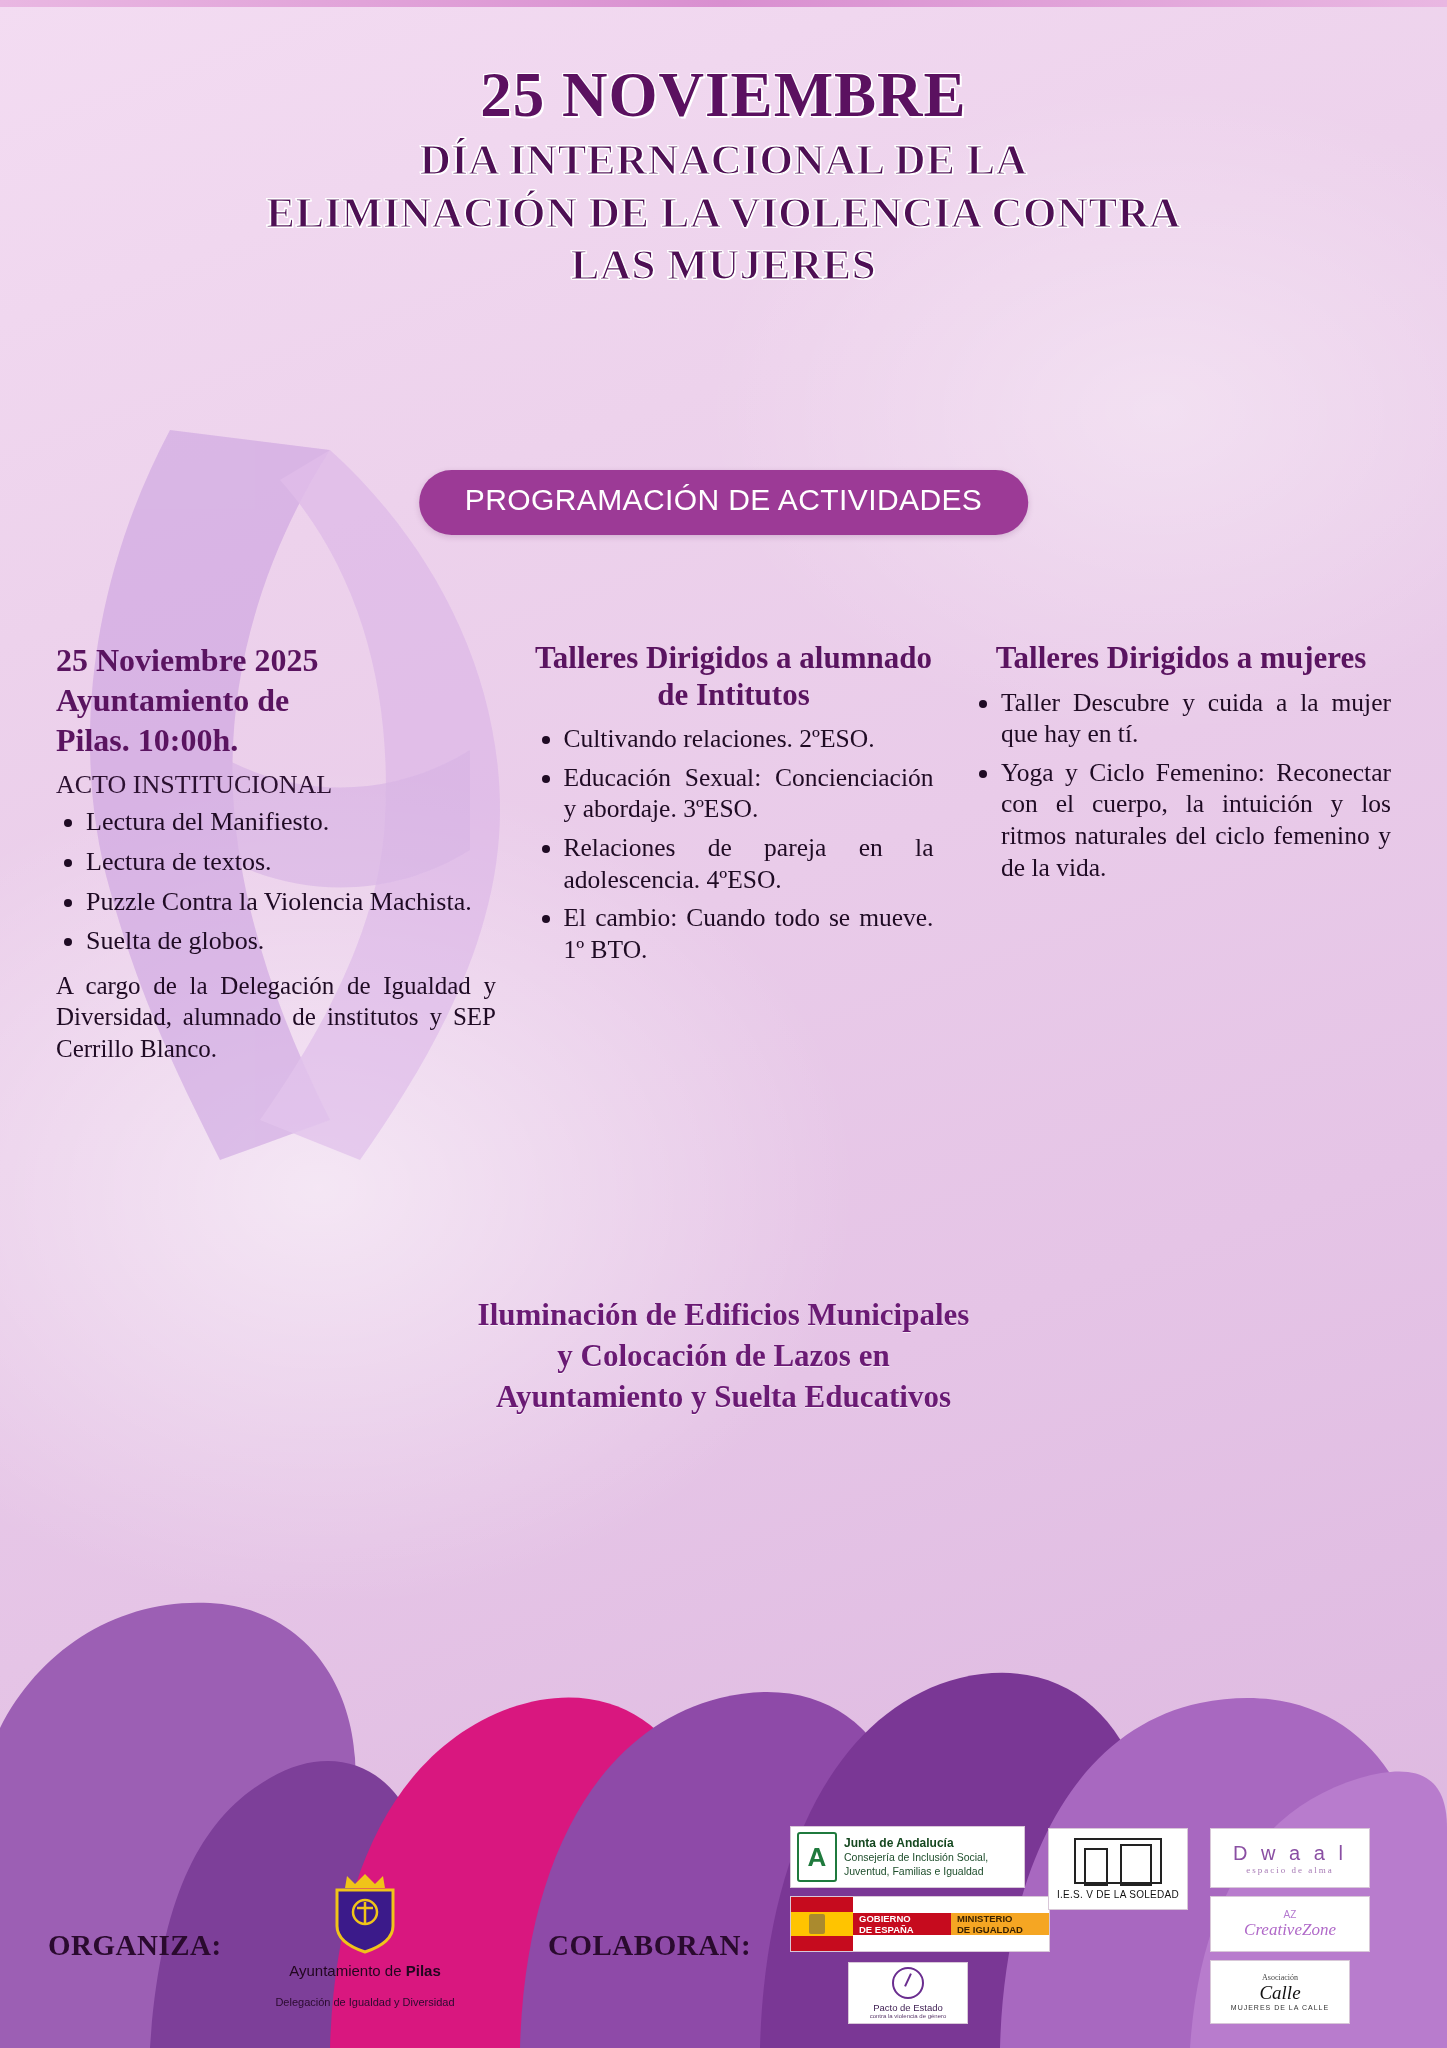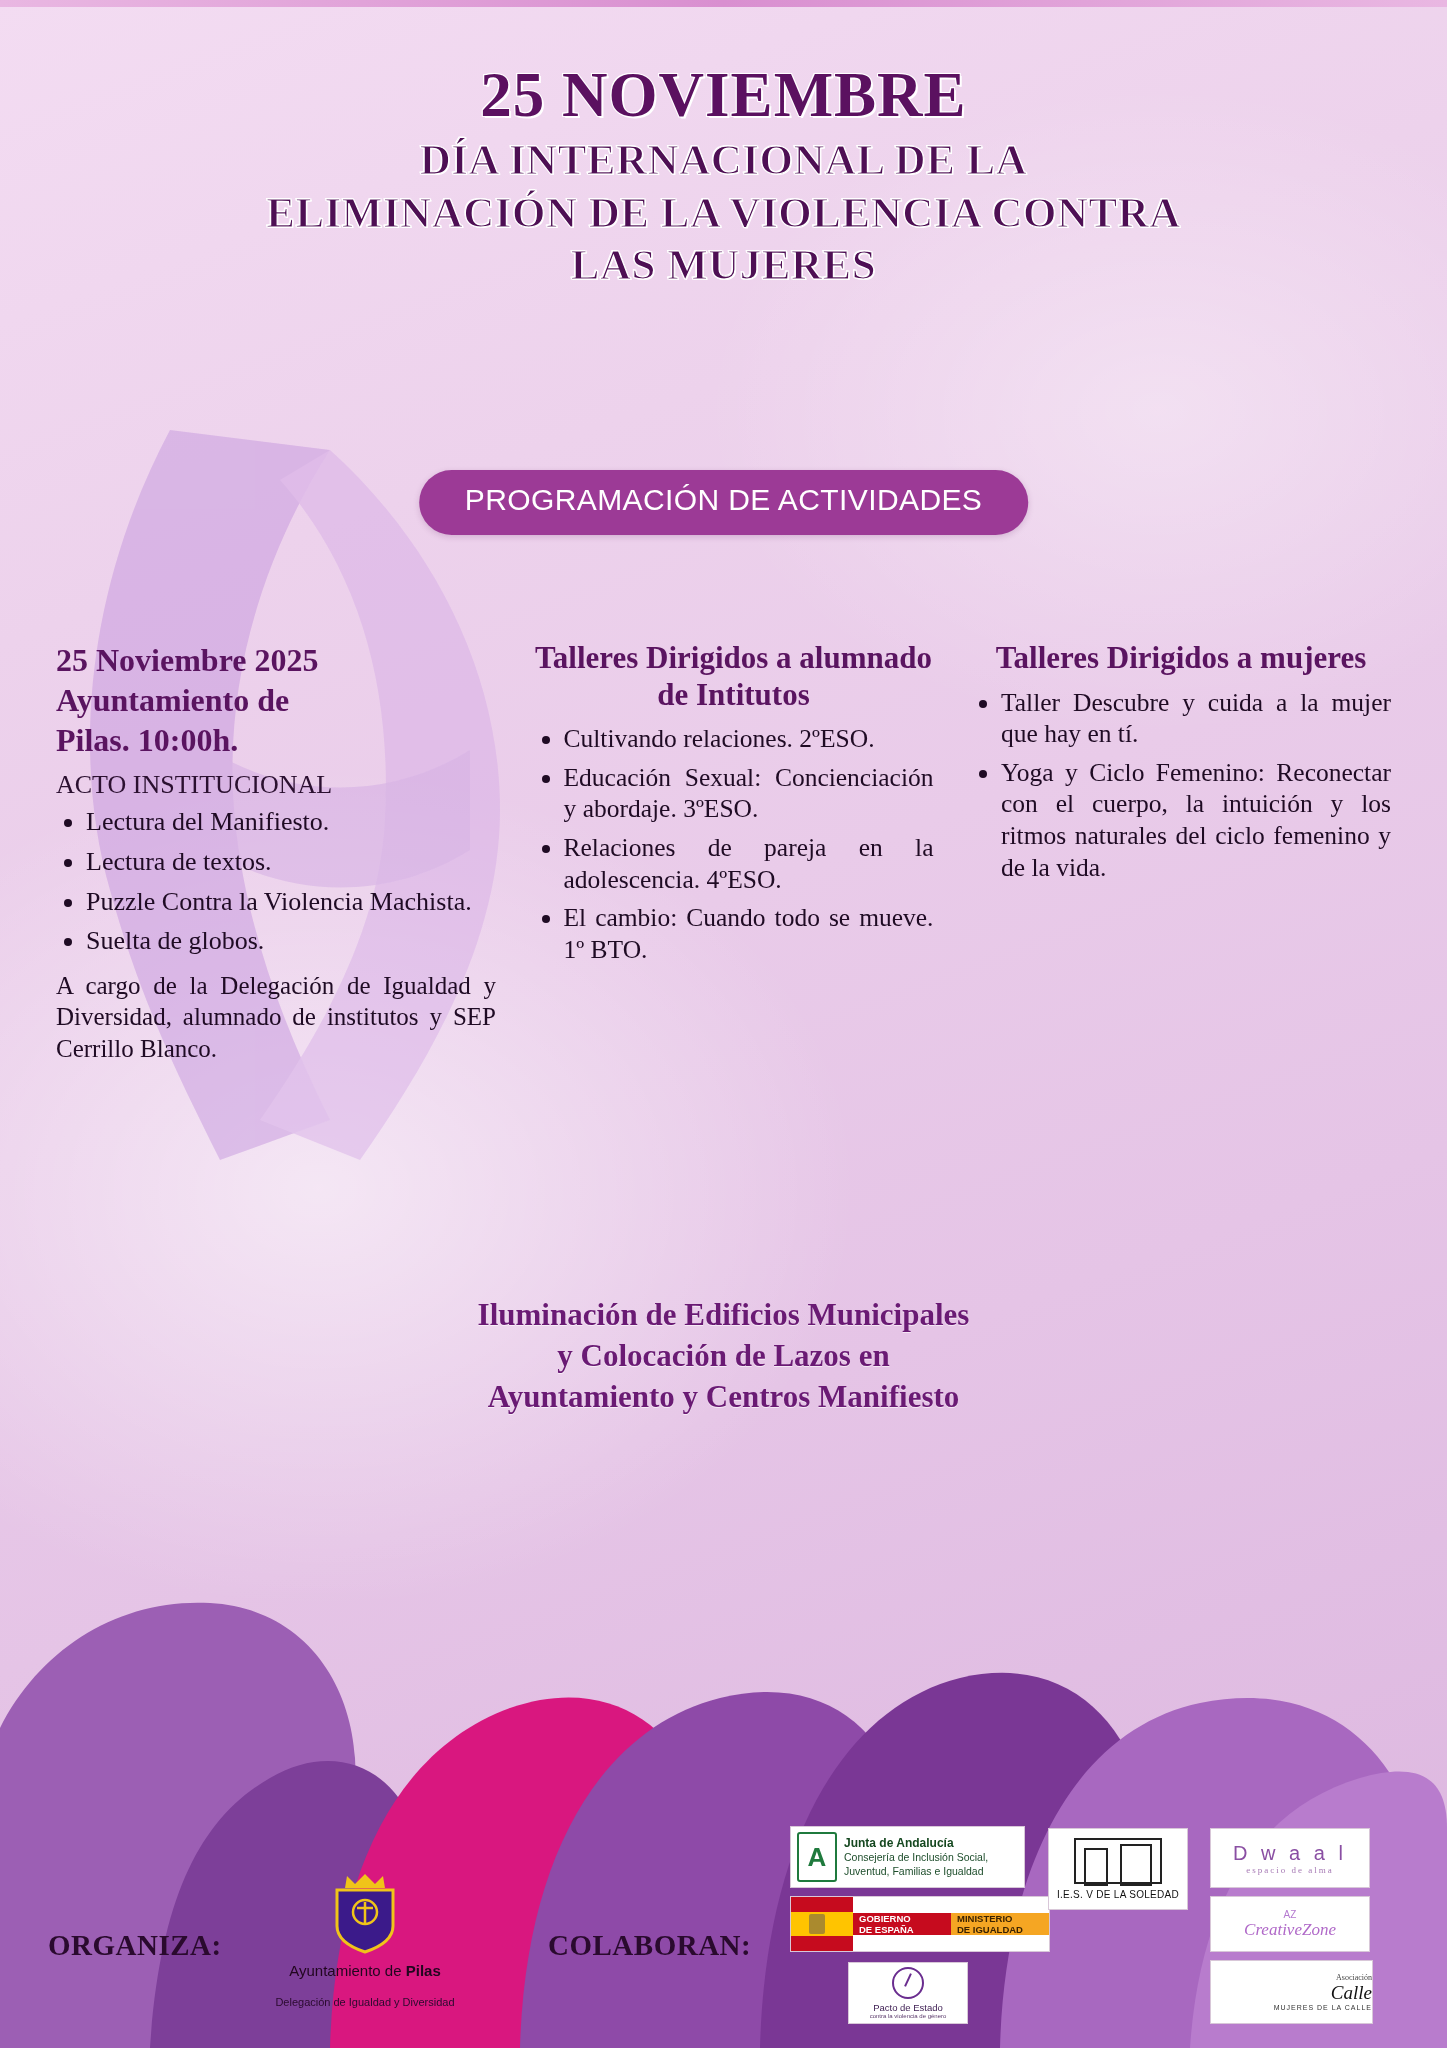--- a/index.html
+++ b/index.html
@@ -160,21 +160,21 @@
   .ies .bld{width:84px;height:42px;border:2px solid #222;position:relative;}
   .ies .bld:before{content:"";position:absolute;left:8px;top:8px;width:20px;height:34px;border:2px solid #222;}
   .ies .bld:after{content:"";position:absolute;right:8px;top:4px;width:28px;height:38px;border:2px solid #222;}
   .ies .lbl{font-family:"Liberation Sans",sans-serif;font-size:10px;color:#111;margin-top:5px;letter-spacing:.3px;}
   .dwaal{left:420px;top:2px;width:160px;height:60px;display:flex;flex-direction:column;align-items:center;justify-content:center;}
   .dwaal .d1{font-family:"Liberation Sans",sans-serif;font-size:20px;letter-spacing:4px;color:#8a4fa3;}
   .dwaal .d2{font-family:"Liberation Serif",serif;font-size:9px;letter-spacing:2px;color:#a77bb5;}
   .creative{left:420px;top:70px;width:160px;height:56px;display:flex;flex-direction:column;align-items:center;justify-content:center;}
   .creative .c1{font-family:"Liberation Sans",sans-serif;font-size:10px;color:#b57ad0;}
   .creative .c2{font-family:"Liberation Serif",serif;font-style:italic;font-size:17px;color:#b069c8;}
-  .calle{left:420px;top:134px;width:163px;height:64px;display:flex;flex-direction:column;align-items:flex-end;justify-content:center;}
+  .calle{left:420px;top:134px;width:140px;height:64px;display:flex;flex-direction:column;align-items:center;justify-content:center;}
   .calle .k1{font-family:"Liberation Serif",serif;font-size:8px;color:#444;}
   .calle .k2{font-family:"Liberation Serif",serif;font-style:italic;font-size:19px;color:#111;}
   .calle .k3{font-family:"Liberation Sans",sans-serif;font-size:7px;color:#333;letter-spacing:1px;}
   .tower{left:300px;top:130px;width:70px;height:70px;background:transparent;border:none;display:flex;align-items:center;justify-content:center;}
 </style>
 </head>
 <body>
 
 <div class="poster">
 
@@ -231,21 +231,21 @@
         <li>Taller Descubre y cuida a la mujer que hay en tí.</li>
         <li>Yoga y Ciclo Femenino: Reconectar con el cuerpo, la intuición y los ritmos naturales del ciclo femenino y de la vida.</li>
       </ul>
     </div>
 
   </div>
 
   <div class="lighting">
     <div>Iluminación de Edificios Municipales</div>
     <div>y Colocación de Lazos en</div>
-    <div>Ayuntamiento y Centros Manifiesto</div>
+    <div>Ayuntamiento y Suelta Educativos</div>
   </div>
 
   <svg class="silhouettes" viewBox="0 0 1447 620" preserveAspectRatio="none" aria-hidden="true">
     <path d="M0 620 L0 300 C 40 220, 120 170, 210 175 C 300 180, 350 250, 355 330 C 360 420, 330 500, 300 620 Z" fill="#9c5fb4"></path>
     <path d="M150 620 C 160 470, 200 390, 270 350 C 330 315, 390 335, 415 400 C 440 470, 430 550, 420 620 Z" fill="#7d3f99"></path>
     <path d="M330 620 C 335 440, 400 320, 510 280 C 610 245, 690 300, 705 400 C 718 490, 690 560, 660 620 Z" fill="#d9177f"></path>
     <path d="M520 620 C 525 430, 600 300, 720 270 C 830 243, 900 310, 910 410 C 918 500, 890 565, 860 620 Z" fill="#8e4aa8"></path>
     <path d="M760 620 C 765 420, 840 280, 960 250 C 1070 224, 1140 300, 1150 405 C 1158 500, 1125 565, 1095 620 Z" fill="#7a3795"></path>
     <path d="M1000 620 C 1005 430, 1080 300, 1200 275 C 1320 250, 1400 320, 1420 420 C 1435 500, 1420 560, 1410 620 Z" fill="#a868c0"></path>
     <path d="M1190 620 C 1200 470, 1260 380, 1360 350 C 1420 333, 1447 350, 1447 400 L 1447 620 Z" fill="#b87ccd"></path>

